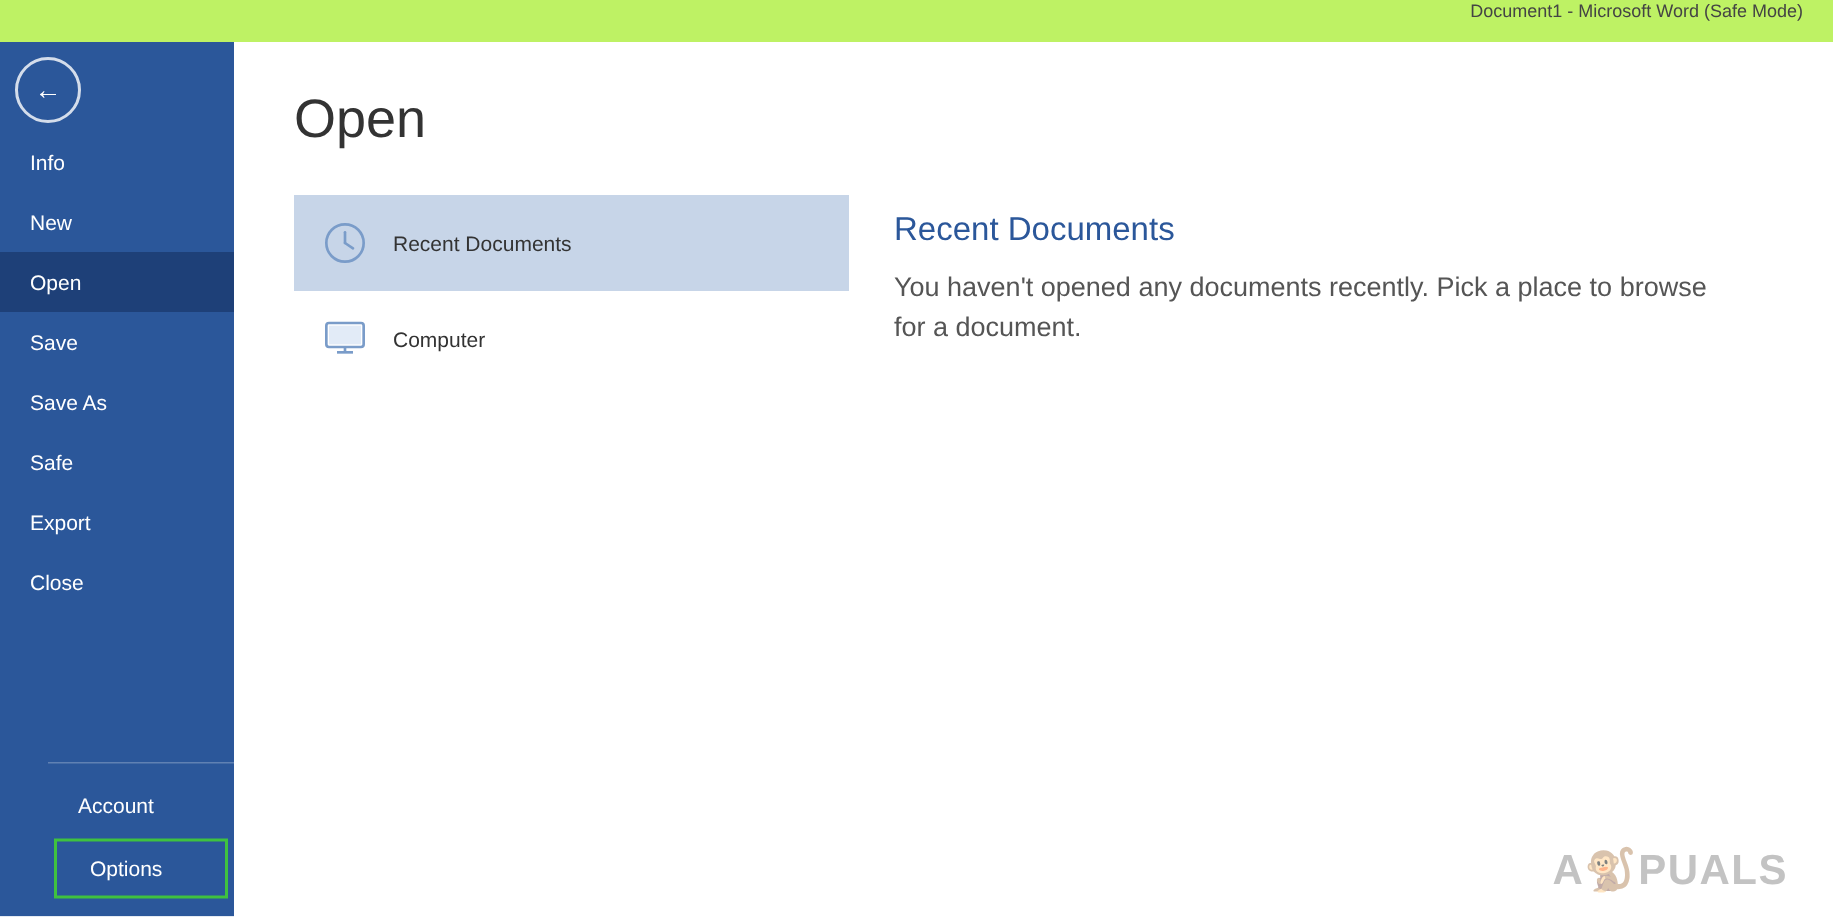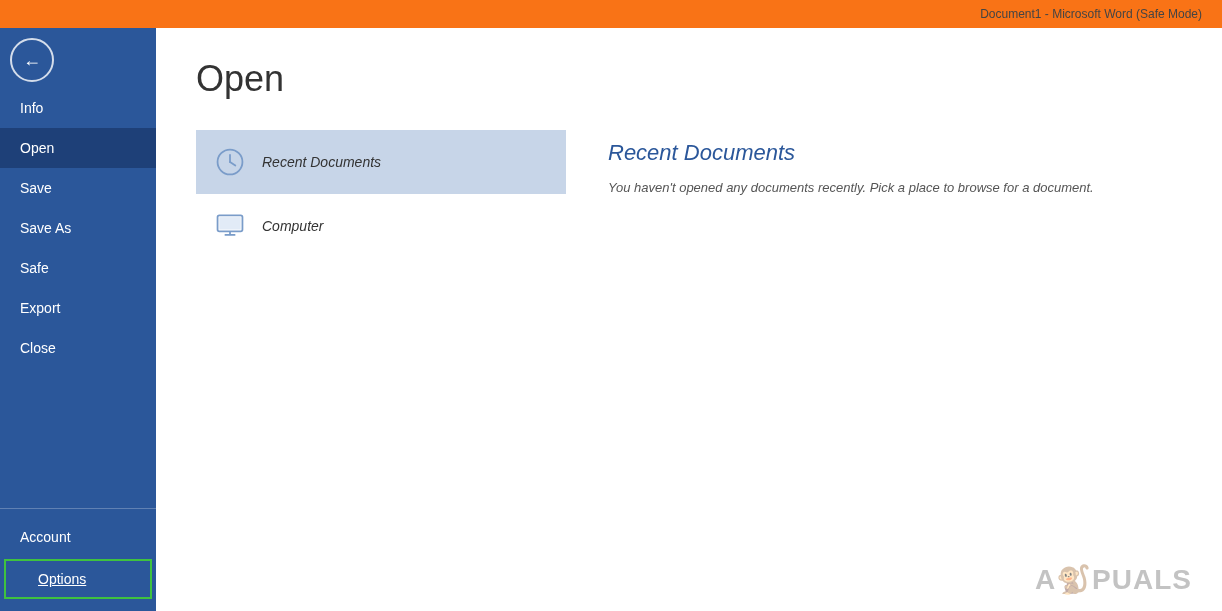--- a/index.html
+++ b/index.html
@@ -9,23 +9,22 @@
       height: 611px;
       overflow: hidden;
       background: #fff;
       display: flex;
       flex-direction: column;
     }
 
     
     .title-bar {
       height: 28px;
-      background: #f97316;
-      display: flex;
-      align-items: center;
+      background: #bef264;
+      display: flex;
       justify-content: flex-end;
       padding-right: 20px;
       border-bottom: none;
     }
     .title-bar-text {
       font-size: 12px;
       color: #444;
     }
 
     
@@ -82,27 +81,27 @@
 
     .sidebar-divider {
       height: 1px;
       background: rgba(255,255,255,0.25);
       margin: 8px 0;
     }
 
     .sidebar-item.options-highlighted {
       border: 2px solid #3fc23f;
       margin: 2px 4px;
-      padding: 10px 32px;
-      text-decoration: underline;
+      padding: 10px 22px;
     }
 
     .sidebar-bottom {
       margin-top: auto;
       padding-bottom: 10px;
+      margin-left: 32px;
     }
 
     
     .content-area {
       flex: 1;
       background: #fff;
       display: flex;
       flex-direction: column;
       padding: 30px 40px;
       position: relative;
@@ -111,22 +110,21 @@
     .page-title {
       font-size: 36px;
       font-weight: 300;
       color: #333;
       margin-bottom: 30px;
     }
 
     .open-layout {
       display: flex;
       flex: 1;
-      gap: 12px;
-      font-style: italic;
+      gap: 0;
     }
 
     
     .locations-panel {
       width: 370px;
       flex-shrink: 0;
     }
 
     .location-item {
       display: flex;
@@ -172,21 +170,21 @@
     }
 
     .recent-title {
       font-size: 22px;
       font-weight: 400;
       color: #2b579a;
       margin-bottom: 12px;
     }
 
     .recent-description {
-      font-size: 13px;
+      font-size: 18px;
       color: #555;
       line-height: 1.5;
     }
 
     
     .appuals-logo {
       position: absolute;
       bottom: 15px;
       right: 30px;
       display: flex;
@@ -214,20 +212,23 @@
   <div class="sidebar">
 
     <div class="back-button">
       <span class="back-arrow">←</span>
     </div>
 
     <nav class="sidebar-nav">
 
       <div class="sidebar-item">
         <span>Info</span>
+      </div>
+      <div class="sidebar-item">
+        <span>New</span>
       </div>
       <div class="sidebar-item active">
         <span>Open</span>
       </div>
       <div class="sidebar-item">
         <span>Save</span>
       </div>
       <div class="sidebar-item">
         <span>Save As</span>
       </div>

